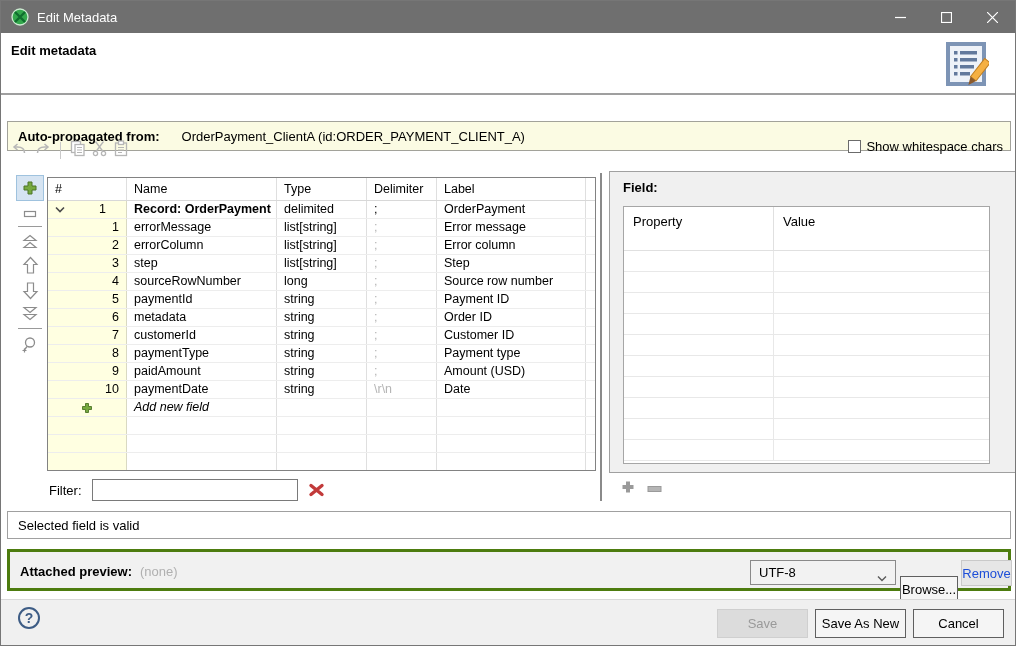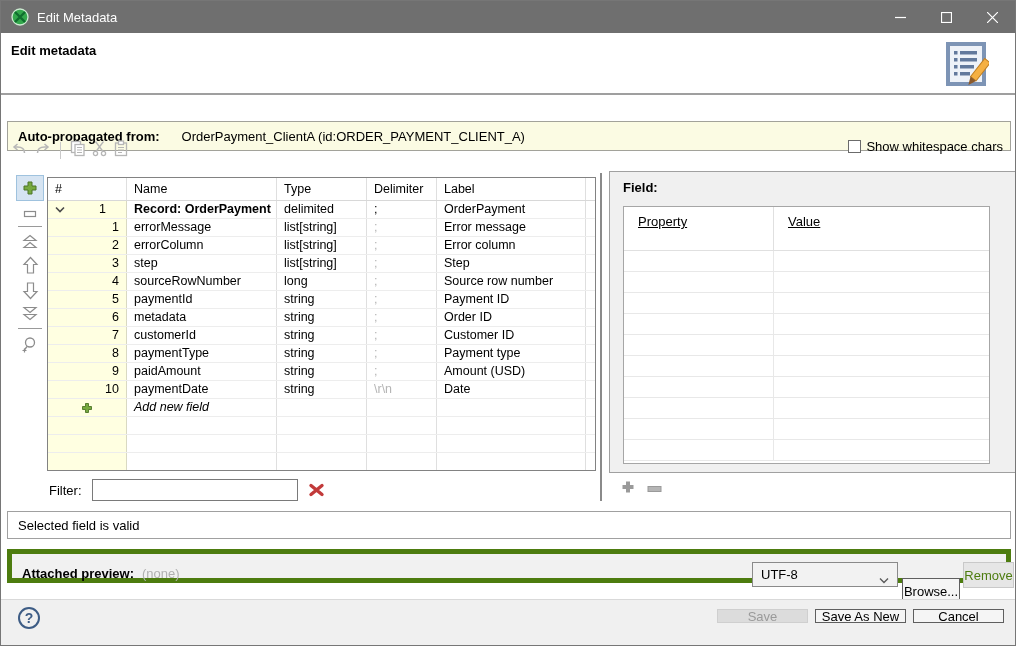--- a/index.html
+++ b/index.html
@@ -57,44 +57,44 @@
   .clear-x { margin-left:10px; display:flex; }
 
   
   .sash { position:absolute; left:599px; top:172px; width:2px; height:328px; background:#8A8A8A; }
 
   
   .field-panel { position:absolute; left:608px; top:170px; width:438px; height:302px; background:#F0F0F0; border:1px solid #A0A0A0; }
   .fp-title { position:absolute; left:13px; top:8px; font-weight:bold; }
   .prop-table { position:absolute; left:13px; top:34px; width:367px; height:258px; background:#fff; border:1px solid #A6A6A6; overflow:hidden; }
   .prop-header { display:grid; grid-template-columns:150px 1fr; height:44px; border-bottom:1px solid #E0E0E0; }
-  .prop-header .pcell { padding:7px 0 0 14px; border-right:1px solid #E0E0E0;text-decoration:underline; }
+  .prop-header .pcell { padding:7px 0 0 9px; border-right:1px solid #E0E0E0; }
   .prop-header .pcell:last-child { border-right:none; }
   .prop-row { display:grid; grid-template-columns:150px 1fr; height:21px; border-bottom:1px solid #E8E8E8; }
   .prop-row .pcell { border-right:1px solid #E8E8E8; }
   .prop-row .pcell:last-child { border-right:none; }
   .panel-actions { position:absolute; left:620px; top:479px; display:flex; gap:12px; align-items:center; }
 
   
   .status-box { position:absolute; left:6px; top:510px; width:1004px; height:28px; background:#fff; border:1px solid #A0A0A0; display:flex; align-items:center; }
   .status-box span { margin-left:10px; }
-  .preview-box { position:absolute; left:6px; top:548px; width:1004px; height:34px; background:#F1F1F1; border:5px solid #4d7c0f; }
+  .preview-box { position:absolute; left:6px; top:548px; width:1004px; height:42px; background:#F1F1F1; border:3px solid #4d7c0f; }
   .preview-label { position:absolute; left:10px; top:12px; font-weight:bold; }
   .preview-none { position:absolute; left:130px; top:12px; color:#B0B0B0; }
   .combo { position:absolute; left:740px; top:8px; width:146px; height:25px; background:#F2F2F2; border:1px solid #8A8A8A; display:flex; align-items:center; }
   .combo span { margin-left:8px; }
   .combo .chev { position:absolute; right:8px; top:9px; }
   .btn { height:26px; border:1px solid #5F5F5F; background:#F5F5F5; display:flex; align-items:center; justify-content:center; font-size:13px; cursor:default; }
   .btn-browse { position:absolute; left:890px; top:24px; width:58px; }
-  .btn-remove { position:absolute; left:951px; top:8px; width:51px; background:#E6E6E6; border:1px solid #C9C9C9; color:#4d7c0f; }
+  .btn-remove { position:absolute; left:951px; top:8px; width:51px; background:#E6E6E6; border:1px solid #C9C9C9; color:#1d4ed8; }
 
   
   .footer { position:absolute; left:0; top:598px; width:100%; height:47px; background:#F0F0F0; border-top:1px solid #D9D9D9; }
   .help { position:absolute; left:17px; top:7px; width:22px; height:22px; border:2px solid #3D5C85; border-radius:50%; color:#3D5C85; font-weight:bold; font-size:14px; display:flex; align-items:center; justify-content:center; }
-  .fbtn { position:absolute; top:9px; width:91px; height:14px; }
+  .fbtn { position:absolute; top:9px; width:91px; height:29px; }
   .btn-save { left:716px; background:#DCDCDC; border:1px solid #CFCFCF; color:#9A9A9A; }
   .btn-save-as { left:814px; }
   .btn-cancel { left:912px; }
 </style>
 </head>
 <body>
 
 <div class="window">
 
   <div class="titlebar">

